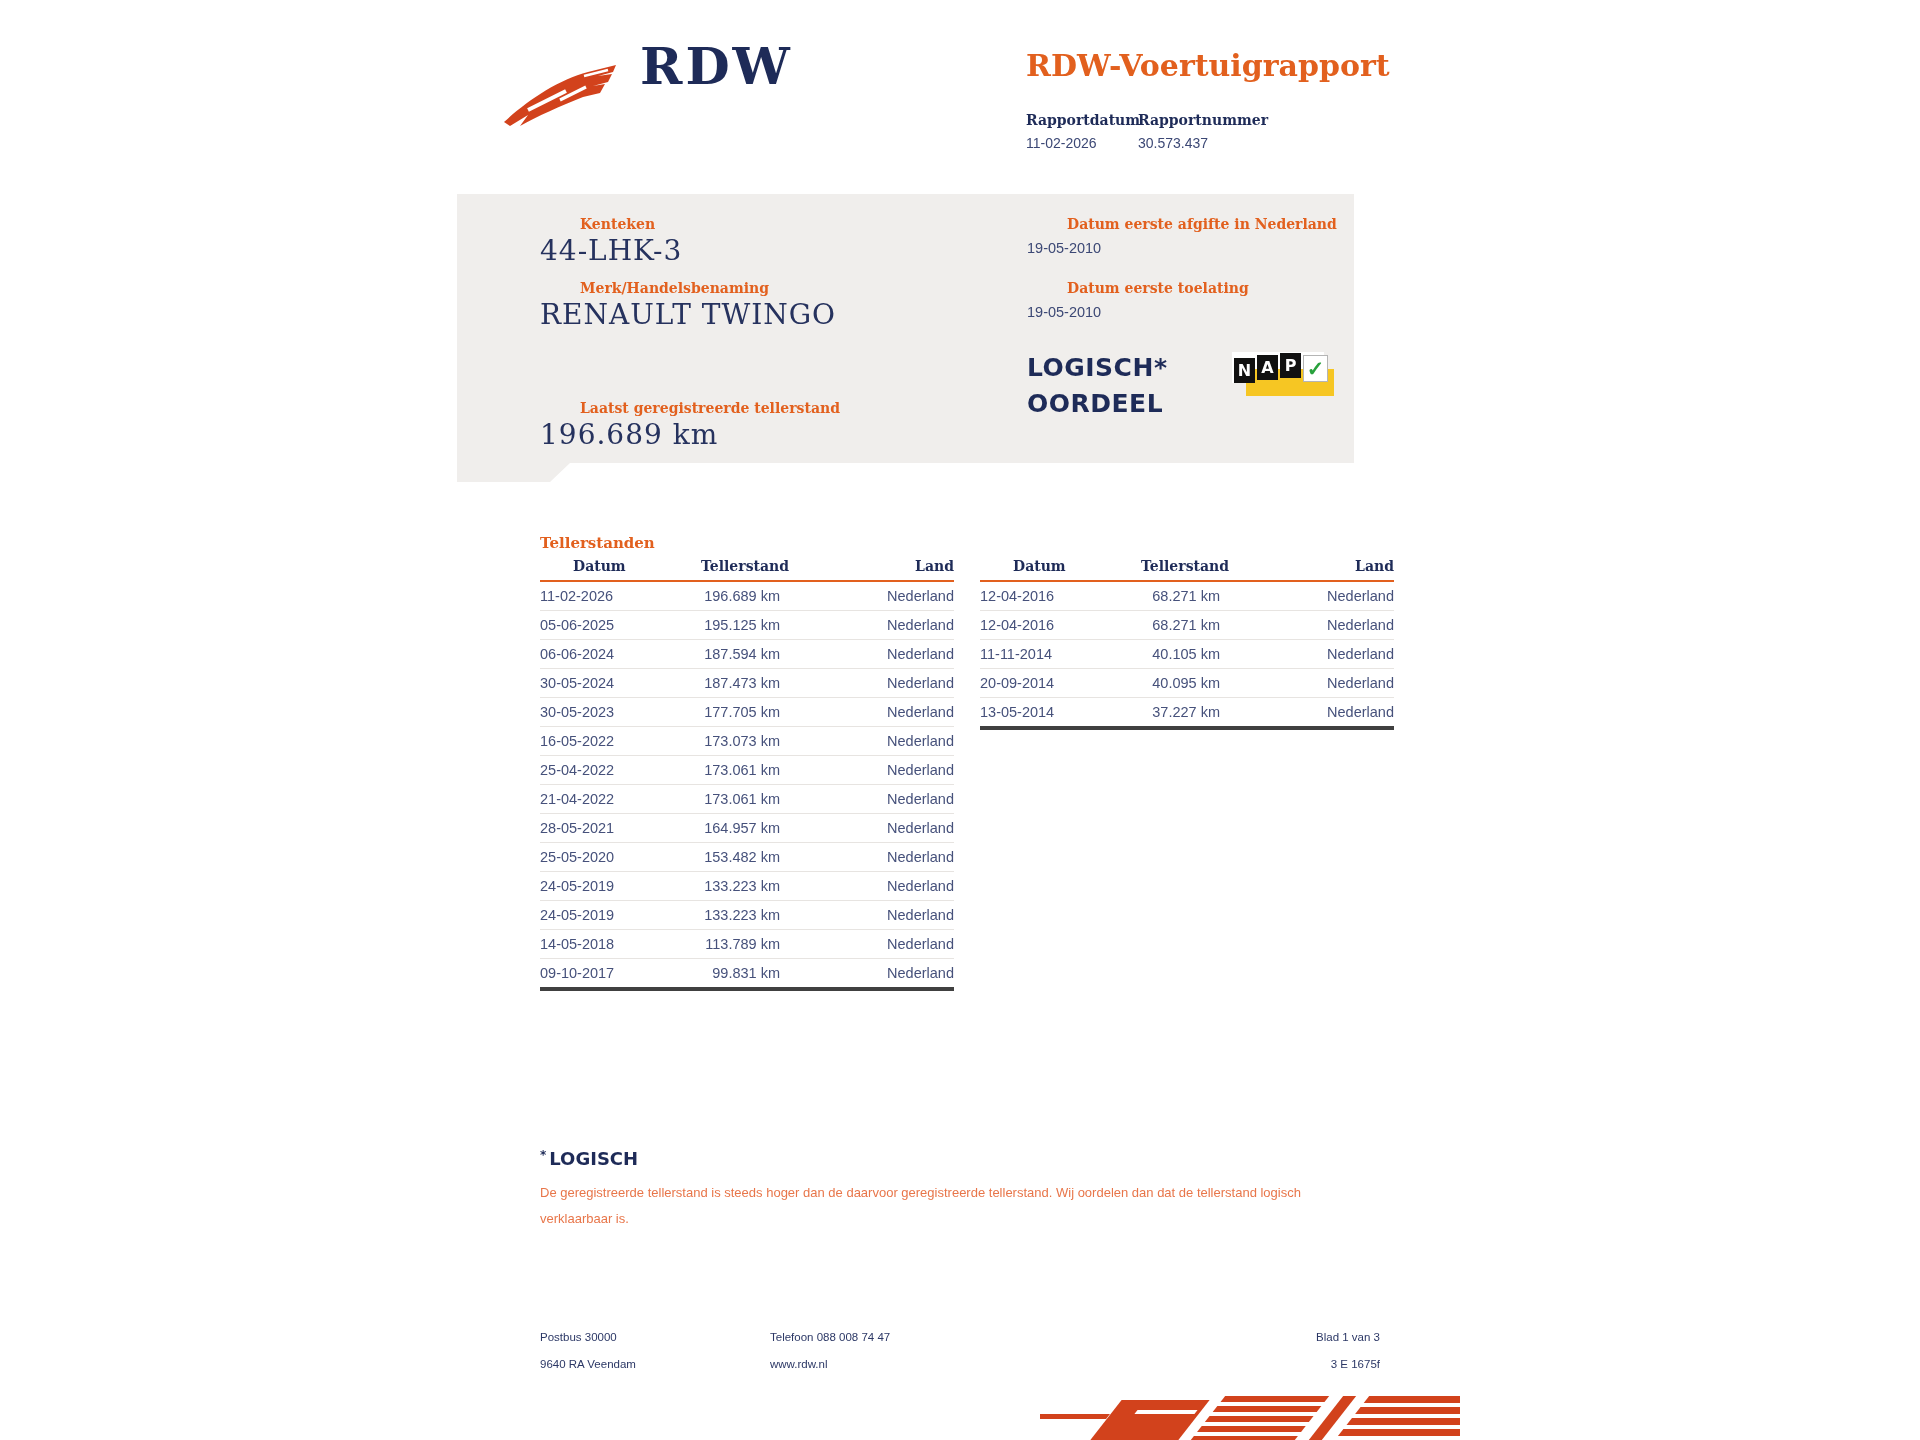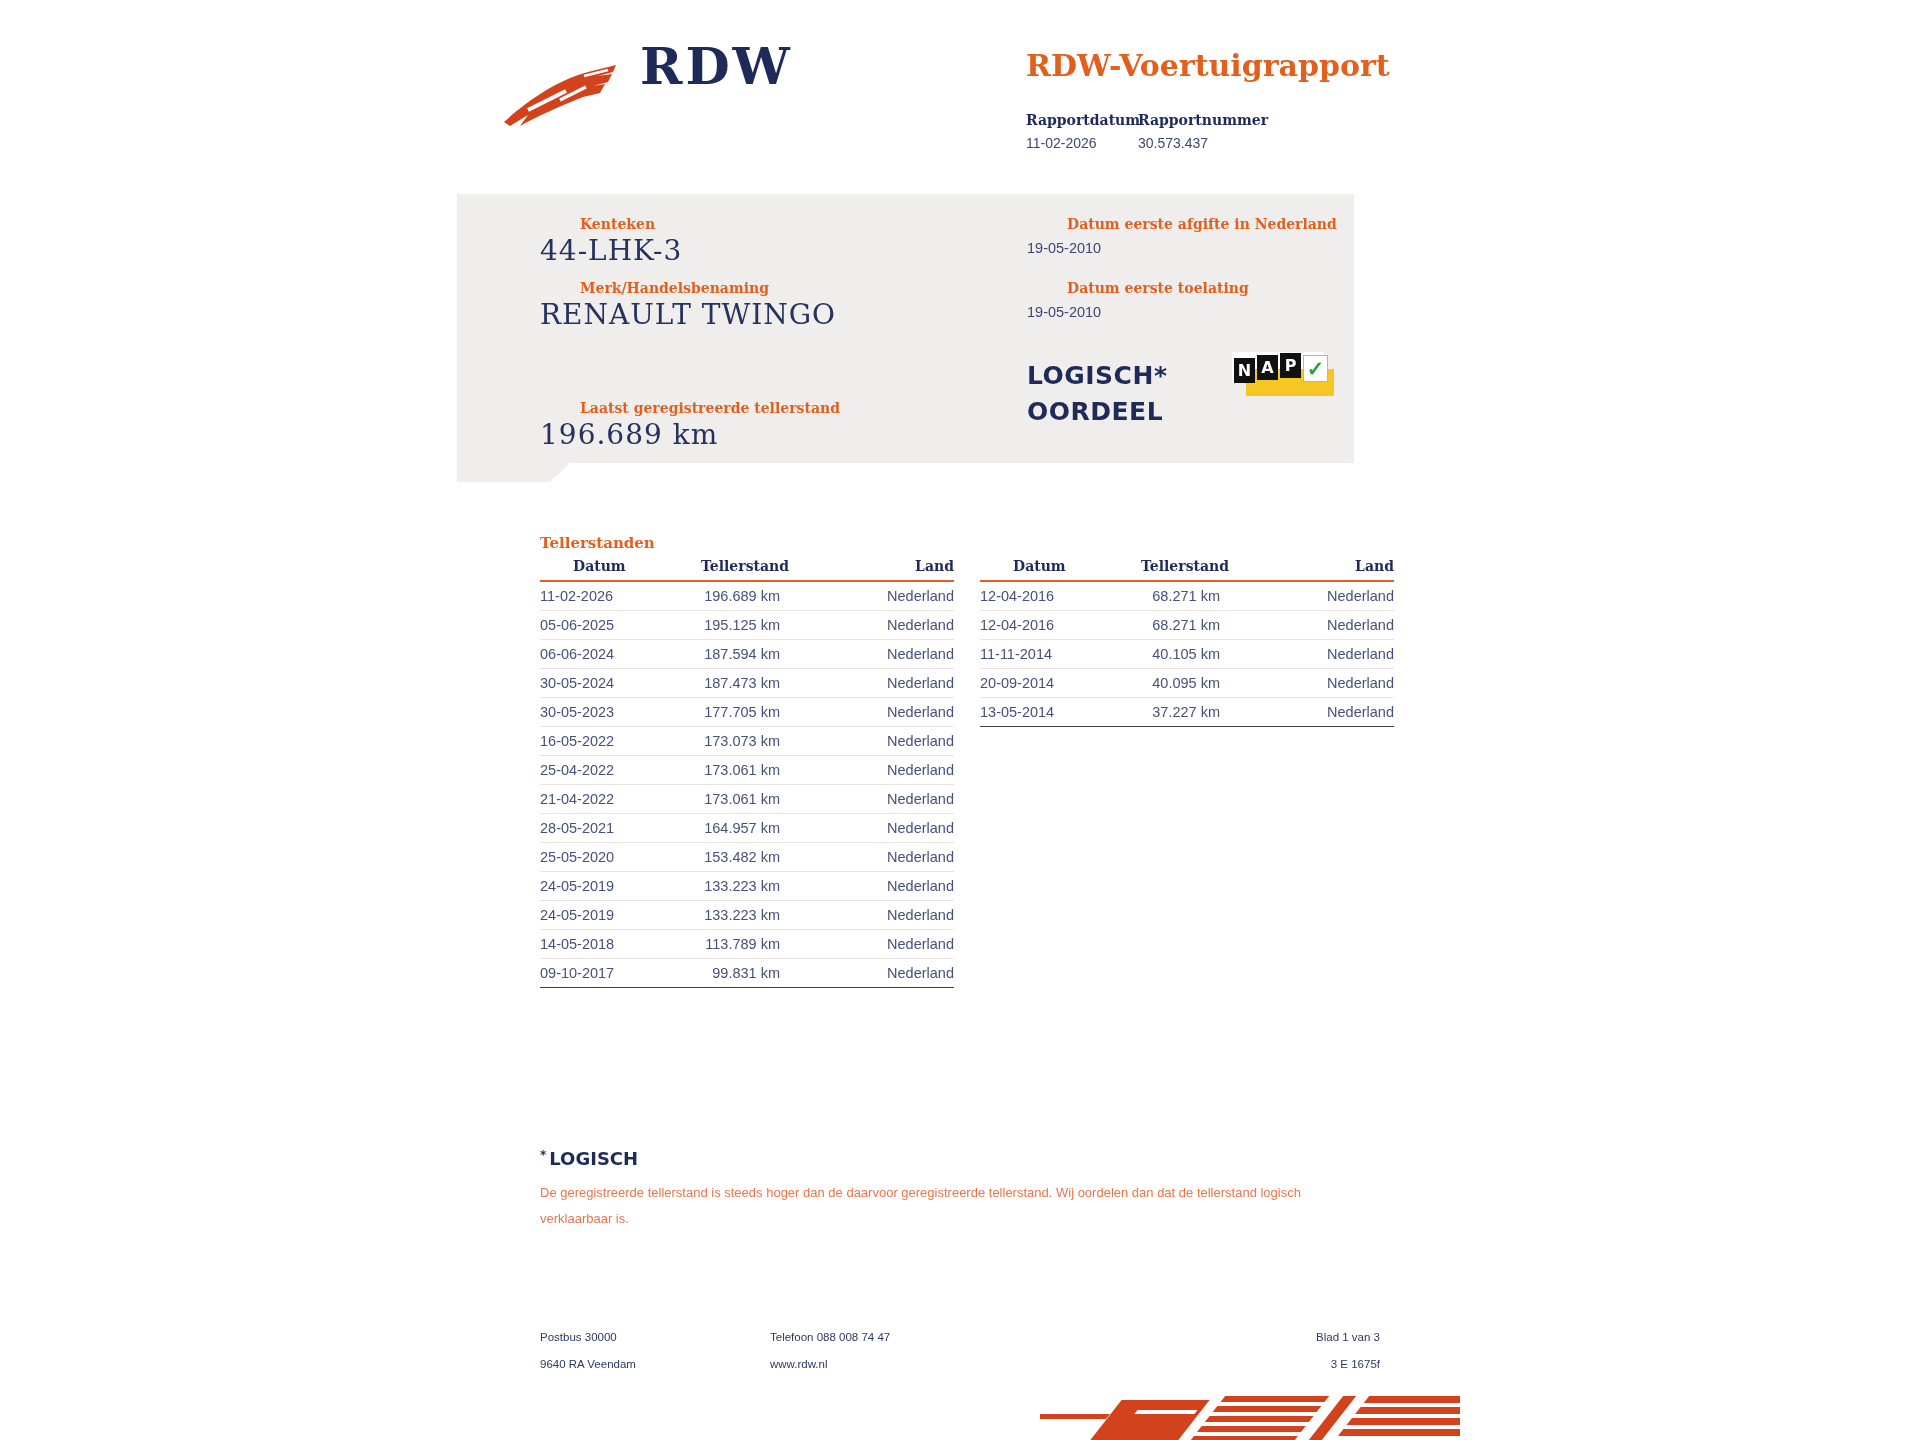--- a/index.html
+++ b/index.html
@@ -25,21 +25,21 @@
        font-size:14px;color:#e2601e;margin-left:40px;}
   .bigval{position:absolute;font-family:"DejaVu Serif",serif;font-size:28px;
           color:#26325e;letter-spacing:1px;}
   .smval{position:absolute;font-size:14.5px;color:#3c4875;}
   .kenteken-lab{left:83px;top:22px}.kenteken-val{left:83px;top:40px}
   .merk-lab{left:83px;top:86px}.merk-val{left:83px;top:104px}
   .tel-lab{left:83px;top:206px}.tel-val{left:83px;top:224px}
   .afg-lab{left:570px;top:22px}.afg-val{left:570px;top:46px}
   .toe-lab{left:570px;top:86px}.toe-val{left:570px;top:110px}
   .oordeel{position:absolute;left:570px;top:156px;font-family:"DejaVu Sans",sans-serif;
-           font-weight:700;font-size:25px;line-height:36px;color:#1e2b58;letter-spacing:.5px;margin-top:8px;}
+           font-weight:700;font-size:25px;line-height:36px;color:#1e2b58;letter-spacing:.5px;}
 
   
   .nap{position:absolute;left:775px;top:158px;width:104px;height:50px;}
   .nap-yellow{position:absolute;left:14px;top:17px;width:88px;height:27px;background:#f6c623;}
   .nap-white{position:absolute;left:0;top:0;width:92px;height:31px;background:#ffffff;}
   .nap-tile{position:absolute;width:21px;height:25px;background:#111111;color:#ffffff;
             font-family:"DejaVu Sans",sans-serif;font-weight:700;font-size:16px;
             display:flex;align-items:center;justify-content:center;}
   .nt1{left:2px;top:6px}.nt2{left:25px;top:3px}.nt3{left:48px;top:1px}
   .nap-check{position:absolute;left:71px;top:3px;width:23px;height:25px;background:#ffffff;
@@ -50,21 +50,21 @@
   .section-title{position:absolute;left:540px;top:534px;font-family:"DejaVu Serif",serif;
                  font-weight:700;font-size:15px;color:#e2601e;}
   .t-table{position:absolute;top:558px;width:414px;}
   .t-left{left:540px}.t-right{left:980px}
   .t-head{display:grid;grid-template-columns:128px 112px 1fr;height:22px;
           border-bottom:2px solid #e2601e;}
   .t-head .cell{font-family:"DejaVu Serif",serif;font-weight:700;font-size:14px;color:#1e2b58;margin-left:33px;}
   .t-head .c-land{text-align:right;}
   .t-row{display:grid;grid-template-columns:128px 112px 1fr;height:28px;
          border-bottom:1px solid #e7e4e1;align-items:center;}
-  .t-row:last-child{border-bottom:1px solid #404040;}
+  .t-row:last-child{border-bottom:4px solid #404040;}
   .t-row .cell{font-size:14.5px;color:#46517b;}
   .t-row .c-tellerstand{text-align:right;}
   .t-row .c-land{text-align:right;}
 
   
   .fn-title{position:absolute;left:540px;top:1148px;font-family:"DejaVu Sans",sans-serif;
             font-weight:700;font-size:18px;color:#1e2b58;}
   .fn-title .ast{font-size:12px;vertical-align:6px;margin-right:3px;}
   .fn-text{position:absolute;left:540px;top:1180px;width:800px;font-size:13px;
            line-height:26px;color:#e8764a;}

